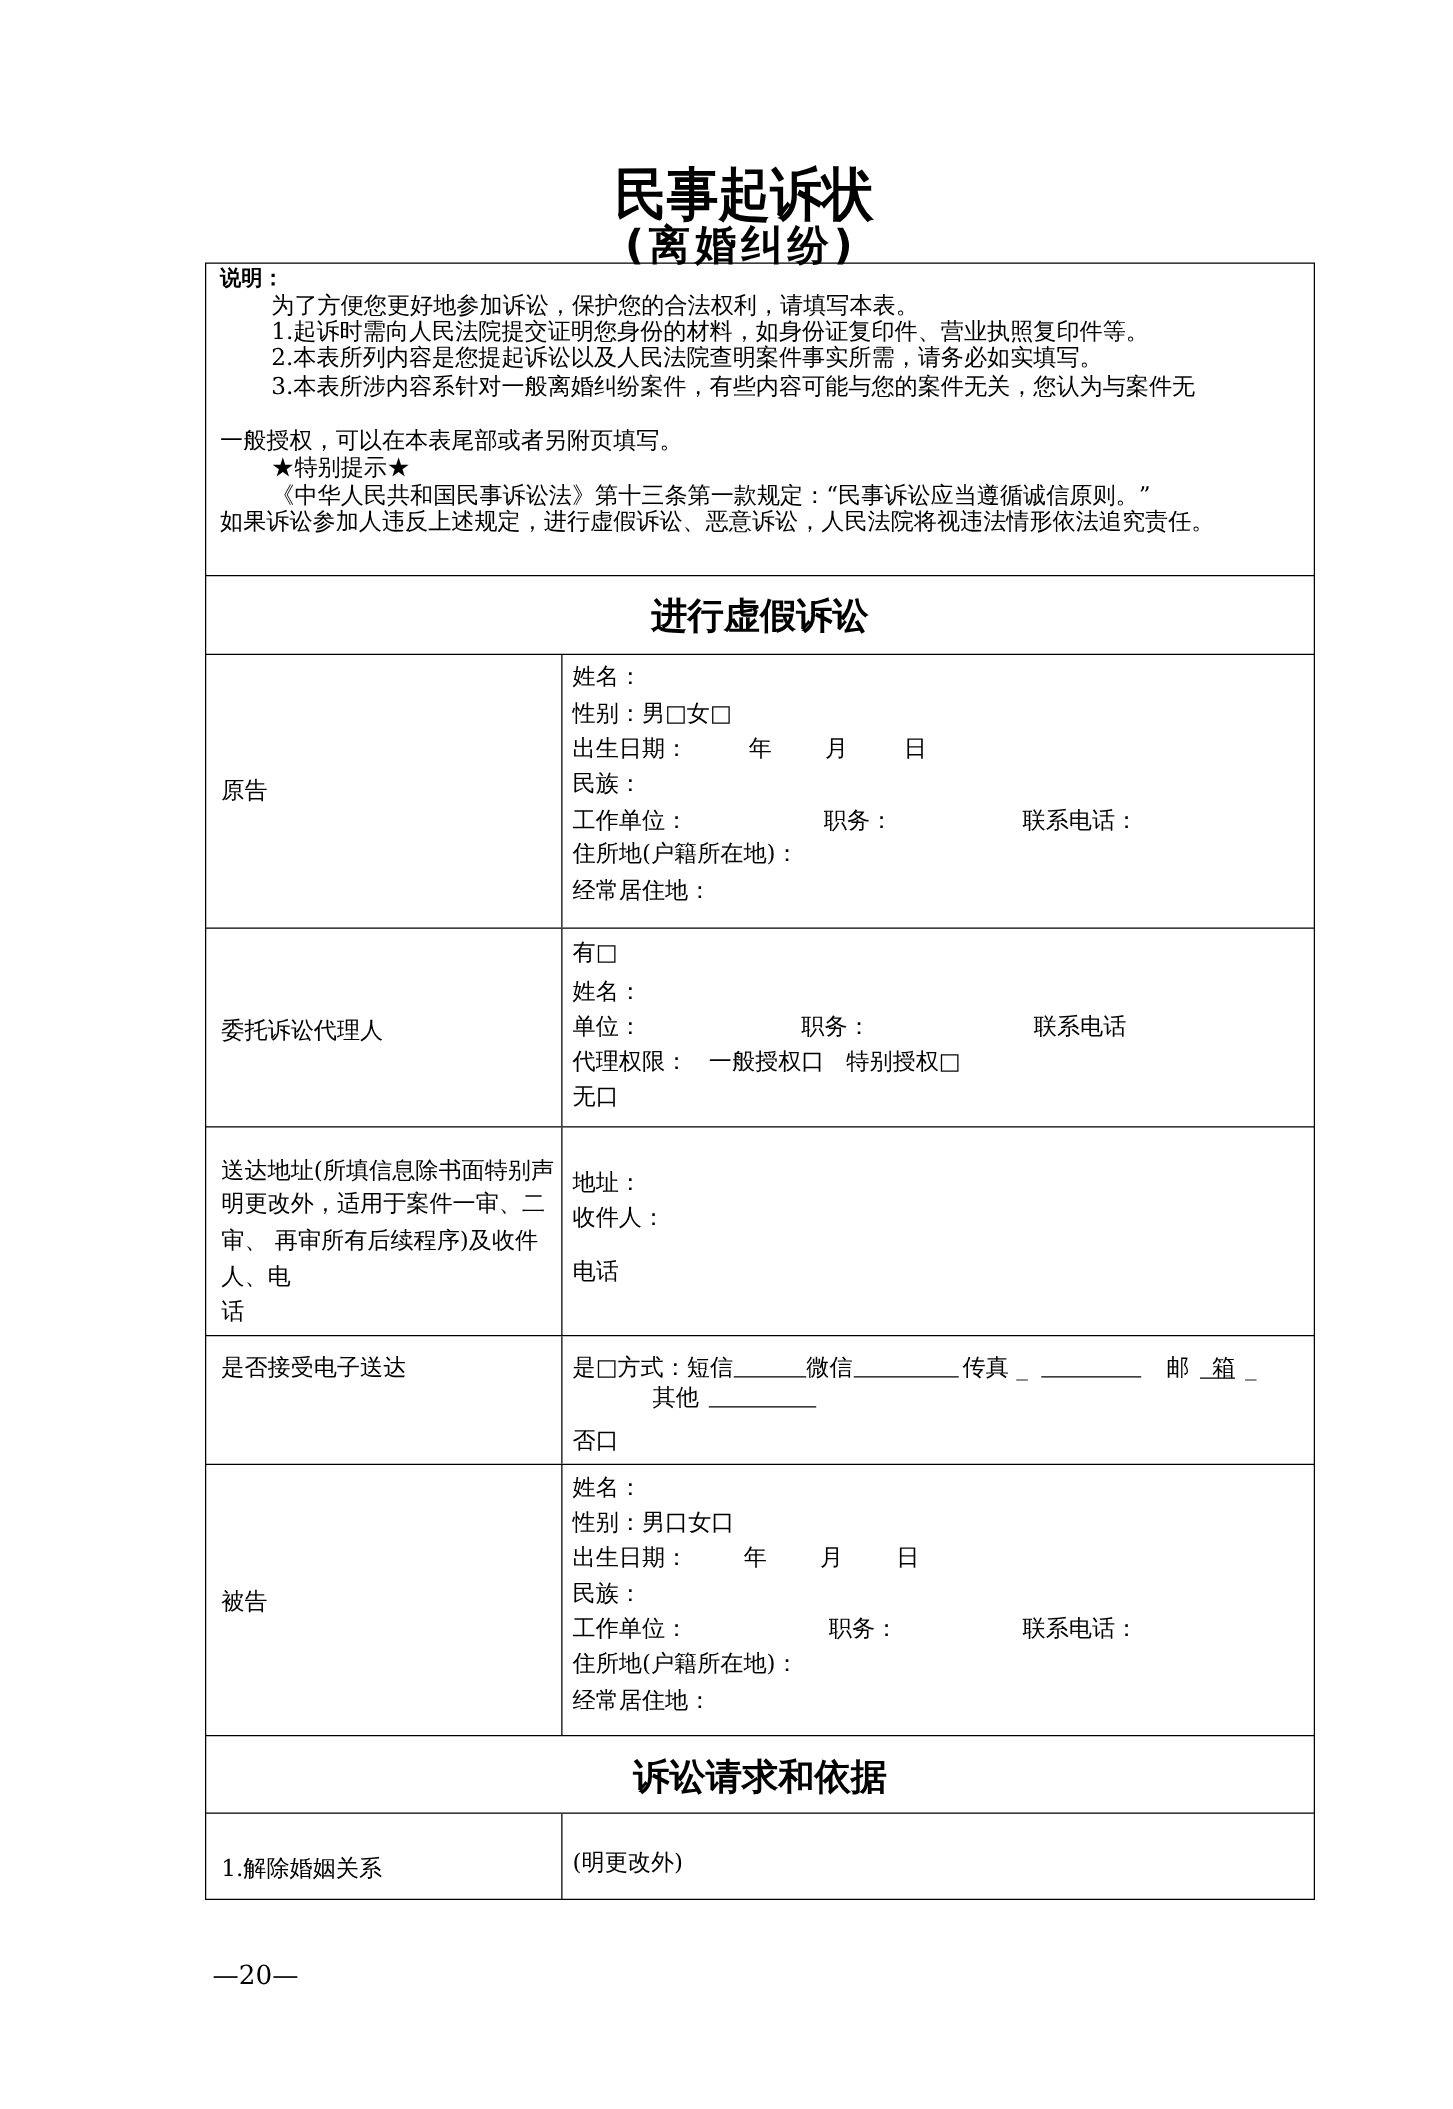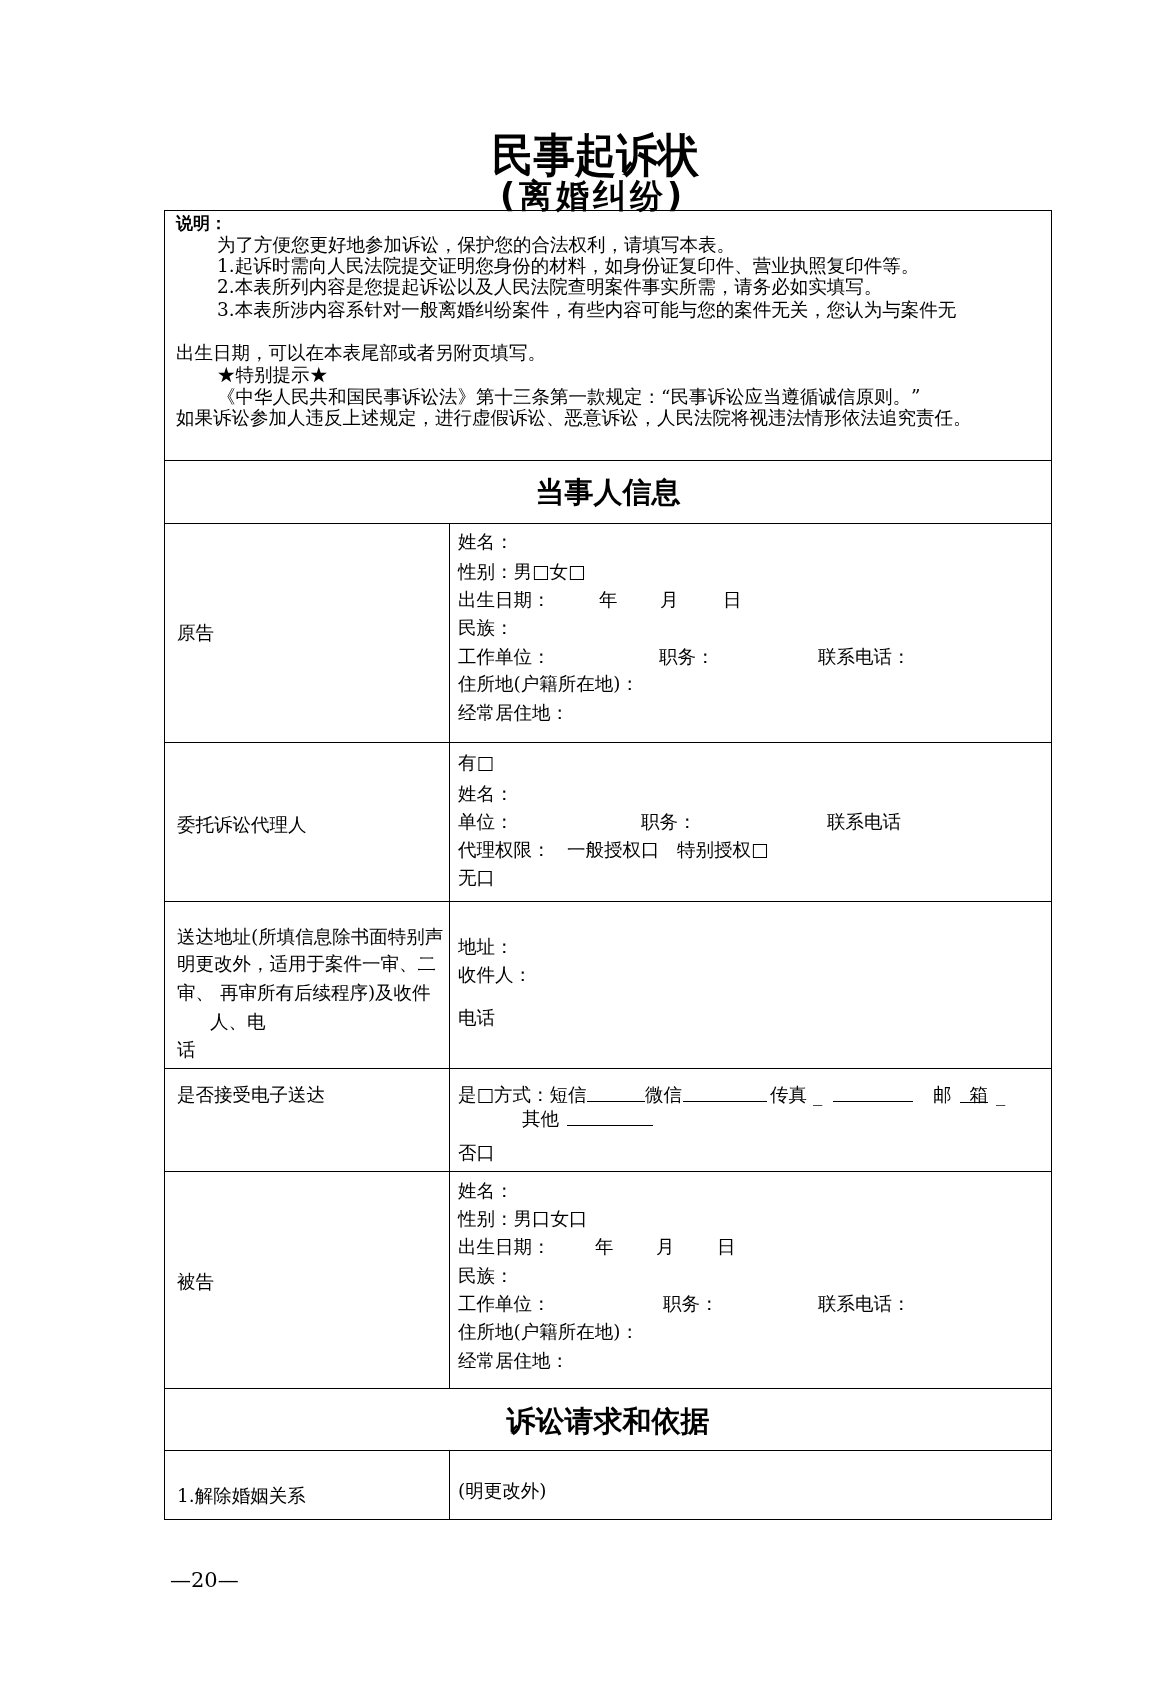--- a/index.html
+++ b/index.html
@@ -59,28 +59,28 @@
   <div class="subtitle">(离婚纠纷)</div>
 
   <div class="tbl">
 
     <div class="row" style="top:0;height:251px;">
       <div class="ln b" style="left:12px;top:2px;">说明：</div>
       <div class="ln" style="left:53px;top:24px;">为了方便您更好地参加诉讼，保护您的合法权利，请填写本表。</div>
       <div class="ln" style="left:53px;top:45px;">1.起诉时需向人民法院提交证明您身份的材料，如身份证复印件、营业执照复印件等。</div>
       <div class="ln" style="left:53px;top:66px;">2.本表所列内容是您提起诉讼以及人民法院查明案件事实所需，请务必如实填写。</div>
       <div class="ln" style="left:53px;top:89px;">3.本表所涉内容系针对一般离婚纠纷案件，有些内容可能与您的案件无关，您认为与案件无</div>
-      <div class="ln" style="left:12px;top:132px;">出生日期，可以在本表尾部或者另附页填写。</div>
+      <div class="ln" style="left:12px;top:132px;">一般授权，可以在本表尾部或者另附页填写。</div>
       <div class="ln" style="left:53px;top:154px;">★特别提示★</div>
       <div class="ln" style="left:53px;top:176px;">《中华人民共和国民事诉讼法》第十三条第一款规定：“民事诉讼应当遵循诚信原则。”</div>
       <div class="ln" style="left:12px;top:197px;">如果诉讼参加人违反上述规定，进行虚假诉讼、恶意诉讼，人民法院将视违法情形依法追究责任。</div>
     </div>
 
     <div class="row" style="top:251px;height:63px;">
-      <div class="hdr" style="line-height:62px;">当事人信息</div>
+      <div class="hdr" style="line-height:62px;">进行虚假诉讼</div>
     </div>
 
     <div class="row" style="top:314px;height:219px;">
       <div class="lc">
         <div class="ln" style="top:98px;">原告</div>
       </div>
       <div class="rc">
         <div class="ln" style="top:7px;">姓名：</div>
         <div class="ln" style="top:37px;">
           <span>性别：</span><span>男</span><span>□</span><span>女</span><span>□</span>
@@ -125,21 +125,21 @@
           <span>无</span><span>口</span>
         </div>
       </div>
     </div>
 
     <div class="row" style="top:692px;height:167px;">
       <div class="lc">
         <div class="ln" style="top:24px;">送达地址(所填信息除书面特别声</div>
         <div class="ln" style="top:51px;">明更改外，适用于案件一审、二</div>
         <div class="ln" style="top:80px;">审、 再审所有后续程序)及收件</div>
-        <div class="ln" style="top:109px;margin-left:33px;">人、电</div>
+        <div class="ln" style="top:109px;">人、电</div>
         <div class="ln" style="top:137px;">话</div>
       </div>
       <div class="rc">
         <div class="ln" style="top:34px;">地址：</div>
         <div class="ln" style="top:62px;">收件人：</div>
         <div class="ln" style="top:105px;">电话</div>
       </div>
     </div>
 
     <div class="row" style="top:859px;height:103px;">

